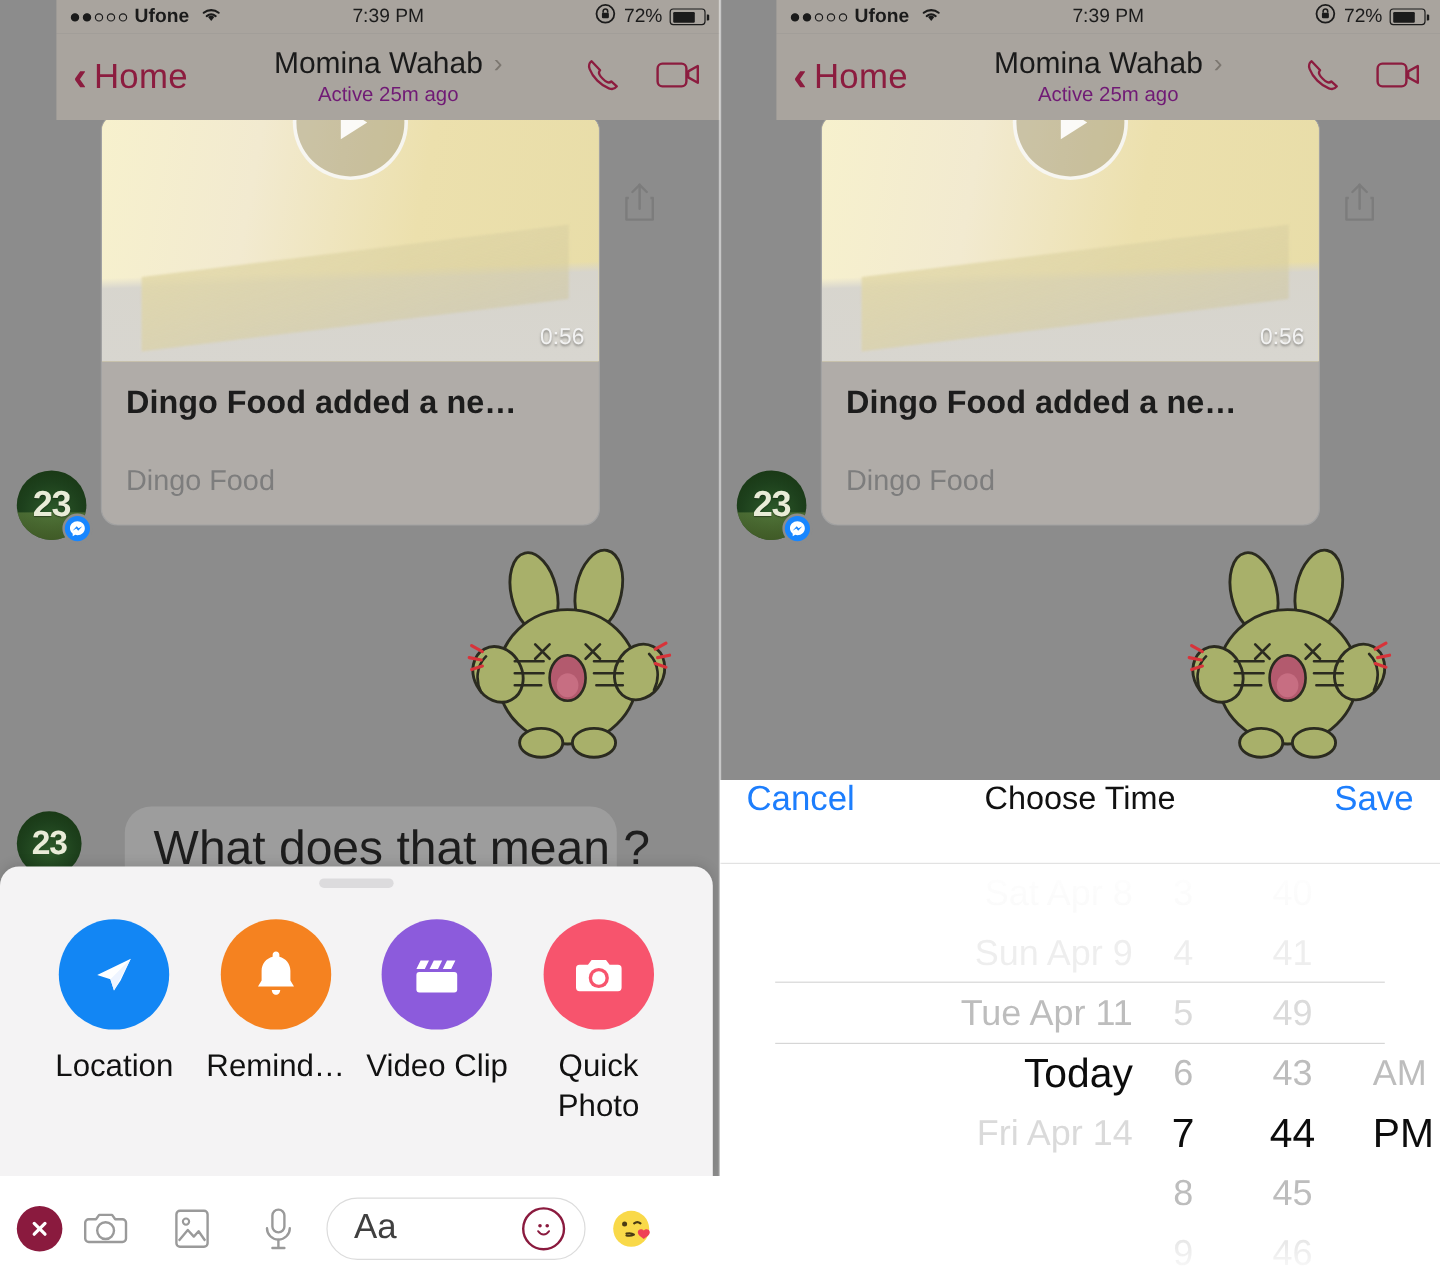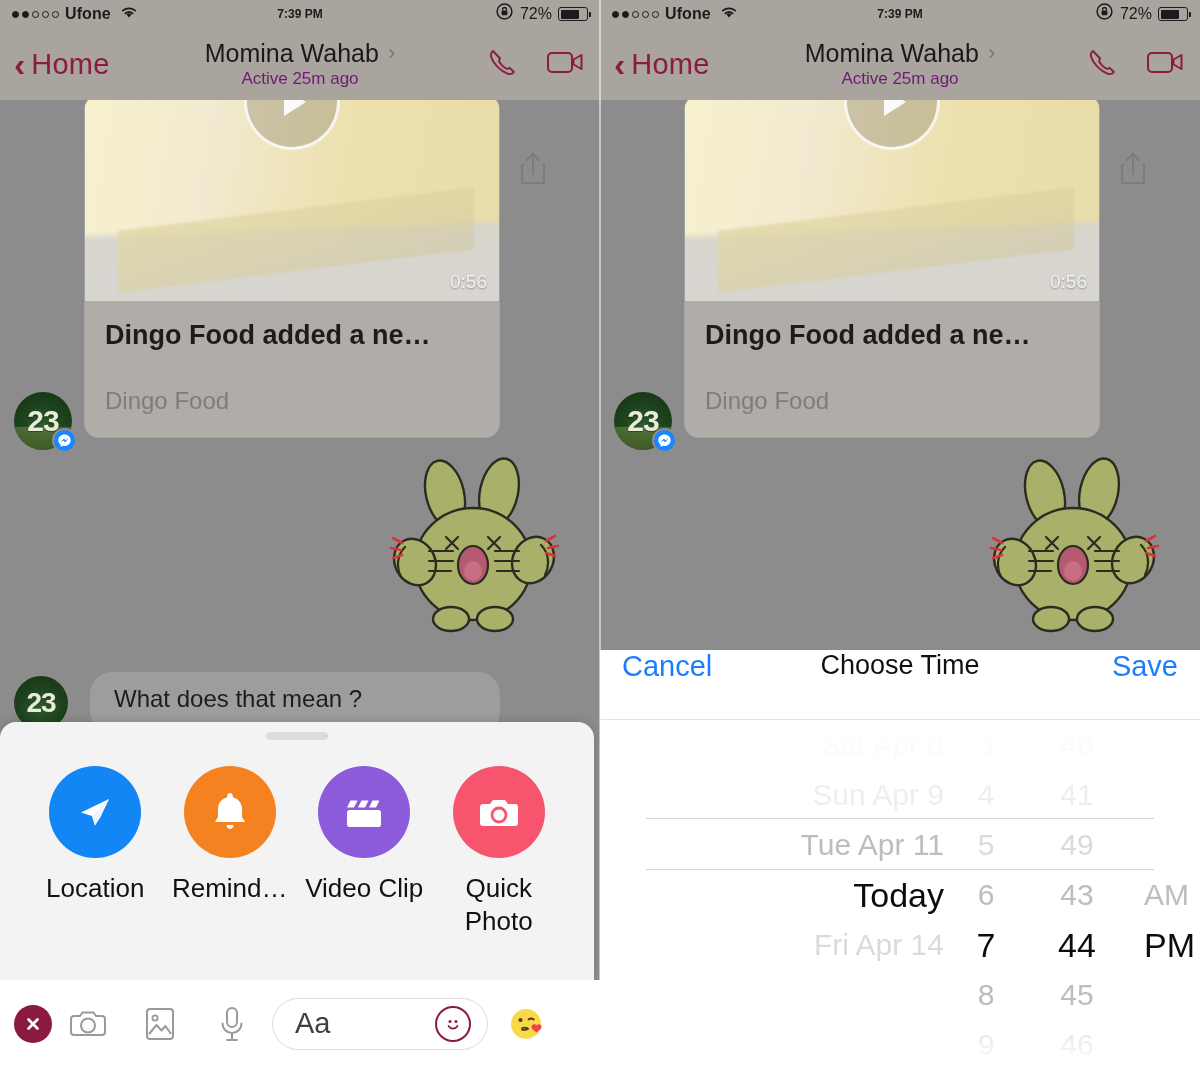--- a/index.html
+++ b/index.html
@@ -5,21 +5,21 @@
 <style>
   * { box-sizing: border-box; margin: 0; padding: 0; }
   html, body {
     width: 1200px; height: 1067px;
     font-family: "Liberation Sans", sans-serif;
     background: #8e8e8e;
     overflow: hidden;
   }
   .stage { position: relative; width: 1200px; height: 1067px; display: flex; }
 
-  .panel { position: relative; width: 600px; height: 1067px; overflow: hidden; background: #8c8c8c; }
+  .panel { position: relative; width: 600px; height: 1067px; overflow: hidden; background: #8c8c8c; padding-left: 47px; }
 
   
   .chat-bg {
     position: absolute; inset: 0;
     background: #8c8c8c;
   }
 
   
   .statusbar {
     position: relative; height: 28px; width: 100%;
@@ -31,21 +31,21 @@
     z-index: 6;
   }
   .sb-left { display: flex; align-items: center; gap: 6px; flex: 0 0 auto; }
   .dots { display: flex; align-items: center; gap: 3px; }
   .dot { width: 7px; height: 7px; border-radius: 50%; border: 1.4px solid #1b1b1b; }
   .dot.filled { background: #1b1b1b; }
   .carrier { font-size: 16px; font-weight: bold; letter-spacing: .1px; }
   .wifi { margin-left: 2px; }
   .sb-center {
     position: absolute; left: 0; right: 0; text-align: center;
-    font-size: 12px; font-weight: bold; pointer-events: none;
+    font-size: 16px; font-weight: normal; pointer-events: none;
   }
   .sb-right { margin-left: auto; display: flex; align-items: center; gap: 6px; z-index: 2; }
   .batt-pct { font-size: 16px; font-weight: normal; }
   .batt {
     width: 30px; height: 14px; border: 1.6px solid #1b1b1b; border-radius: 3px;
     position: relative; padding: 1.5px;
   }
   .batt::after {
     content: ''; position: absolute; right: -4px; top: 4px;
     width: 2.5px; height: 5px; background: #1b1b1b; border-radius: 0 1px 1px 0;
@@ -137,23 +137,23 @@
     width: 25px; height: 25px; border-radius: 50%;
     background: #1886ff; border: 2px solid #8c8c8c;
     display: flex; align-items: center; justify-content: center;
   }
 
   
   .sticker { position: absolute; left: 383px; top: 452px; width: 185px; height: 200px; }
 
   
   .bubble {
-    position: absolute; left: 90px; top: 672px; width: 410px;
+    position: absolute; left: 104px; top: 672px; width: 410px;
     background: #9d9d9d; border-radius: 22px;
-    padding: 13px 24px 20px; color: #1d1d1d; font-size: 24px;
+    padding: 13px 24px 20px; color: #1d1d1d; font-size: 40px;
     white-space: nowrap;
   }
   .bubble-avatar {
     position: absolute; left: 14px; top: 676px;
     width: 54px; height: 54px; border-radius: 50%;
     background: radial-gradient(circle at 50% 60%, #2d5a2a 0%, #1d401c 55%, #16320f 100%);
     overflow: hidden;
   }
   .bubble-avatar .num {
     position: absolute; inset:0; display:flex; align-items:center; justify-content:center;

